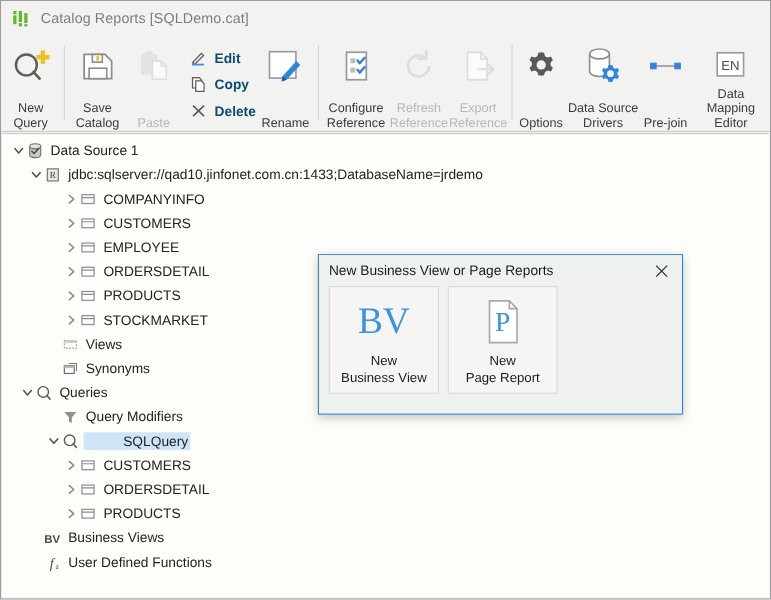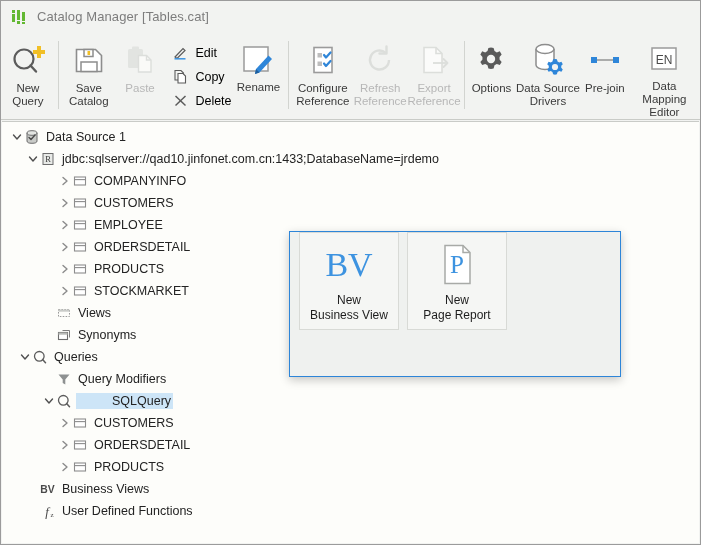--- a/index.html
+++ b/index.html
@@ -32,38 +32,38 @@
 
   
   .ribbon{
     height:88px;background:#f2f3f1;
     border-bottom:1px solid #c9cbc7;
     display:flex;align-items:flex-start;
     position:relative;
     box-sizing:border-box;
   }
   .tb-item{
-    display:flex;flex-direction:column;align-items:center;justify-content:flex-start;
+    display:flex;flex-direction:column;align-items:center;justify-content:space-between;
     padding-top:7px;
     box-sizing:border-box;
     height:87px;
   }
   .tb-ico{height:42px;display:flex;align-items:center;justify-content:center;}
   .tb-label{
     font-size:11.5px;color:#3a3a3a;text-align:center;line-height:13px;
     margin-top:1px;white-space:pre-line;
   }
   .tb-item.disabled .tb-label{color:#b7b7b7;}
   .sep{width:1px;background:#d2d4d0;height:68px;margin:9px 3px 0 3px;flex:none;}
 
   
   .cmdlist{display:flex;flex-direction:column;justify-content:center;padding:11px 0 0 8px;gap:5px;}
   .cmd{display:flex;align-items:center;gap:7px;height:19px;}
   .cmd .c-ico{width:16px;height:16px;display:flex;align-items:center;justify-content:center;flex:none;}
-  .cmd .c-lb{font-size:12.5px;color:#000000;}
+  .cmd .c-lb{font-size:12.5px;color:#0c4a6e;font-weight:bold;}
 
   
   .treewrap{
     position:absolute;left:1px;top:120px;right:1px;bottom:1px;
     background:#fdfdfa;
     border-top:1px solid #c9cbc7;
     overflow:hidden;
   }
   .trow{
     display:flex;align-items:center;height:22px;font-size:12.5px;color:#232323;
@@ -110,21 +110,21 @@
 
   <div class="titlebar">
     <span class="title-icon">
       <i style="left:1px;top:6px;width:3px;height:8px;"></i>
       <i style="left:1px;top:2px;width:3px;height:3px;"></i>
       <i style="left:6px;top:2px;width:3px;height:10px;"></i>
       <i style="left:6px;top:13px;width:3px;height:3px;"></i>
       <i style="left:11px;top:4px;width:3px;height:9px;"></i>
       <i style="left:11px;top:14px;width:3px;height:2px;"></i>
     </span>
-    <span class="title-text">Catalog Manager [Tables.cat]</span>
+    <span class="title-text">Catalog Reports [SQLDemo.cat]</span>
   </div>
 
   <div class="ribbon">
 
     <div class="tb-item" style="width:62px;">
       <span class="tb-ico">
         <svg width="36" height="34" viewBox="0 0 36 34">
           <circle cx="14" cy="16" r="9.5" fill="none" stroke="#5c5c5c" stroke-width="2.2"></circle>
           <line x1="20.5" y1="22.5" x2="26" y2="28.5" stroke="#5c5c5c" stroke-width="2.4" stroke-linecap="round"></line>
           <path d="M27 3 h4 v4 h4 v4 h-4 v4 h-4 v-4 h-4 v-4 h4 z" fill="#f1bf26"></path>
@@ -522,20 +522,29 @@
               <text x="7" y="13" font-family="Liberation Serif, serif" font-size="13" font-style="italic" fill="#4a4a4a" text-anchor="middle">f</text>
               <text x="12" y="14" font-family="Liberation Serif, serif" font-size="7" fill="#4a4a4a" text-anchor="middle">z</text>
             </svg>
           </span>
           <span class="tlabel">User Defined Functions</span>
         </div>
       </div>
   </div>
 
   <div class="dlg">
+    <div class="dlg-title">
+      <span class="t">New Business View or Page Reports</span>
+      <span class="dlg-close">
+        <svg width="13" height="13" viewBox="0 0 13 13">
+          <line x1="1.5" y1="1.5" x2="11.5" y2="11.5" stroke="#333" stroke-width="1.2"></line>
+          <line x1="11.5" y1="1.5" x2="1.5" y2="11.5" stroke="#333" stroke-width="1.2"></line>
+        </svg>
+      </span>
+    </div>
     <div class="dlg-body">
 
       <div class="tile">
         <span class="tile-ico">
           <span class="bv-glyph">BV</span>
         </span>
         <span class="tile-lb">New
 Business View</span>
       </div>
 

